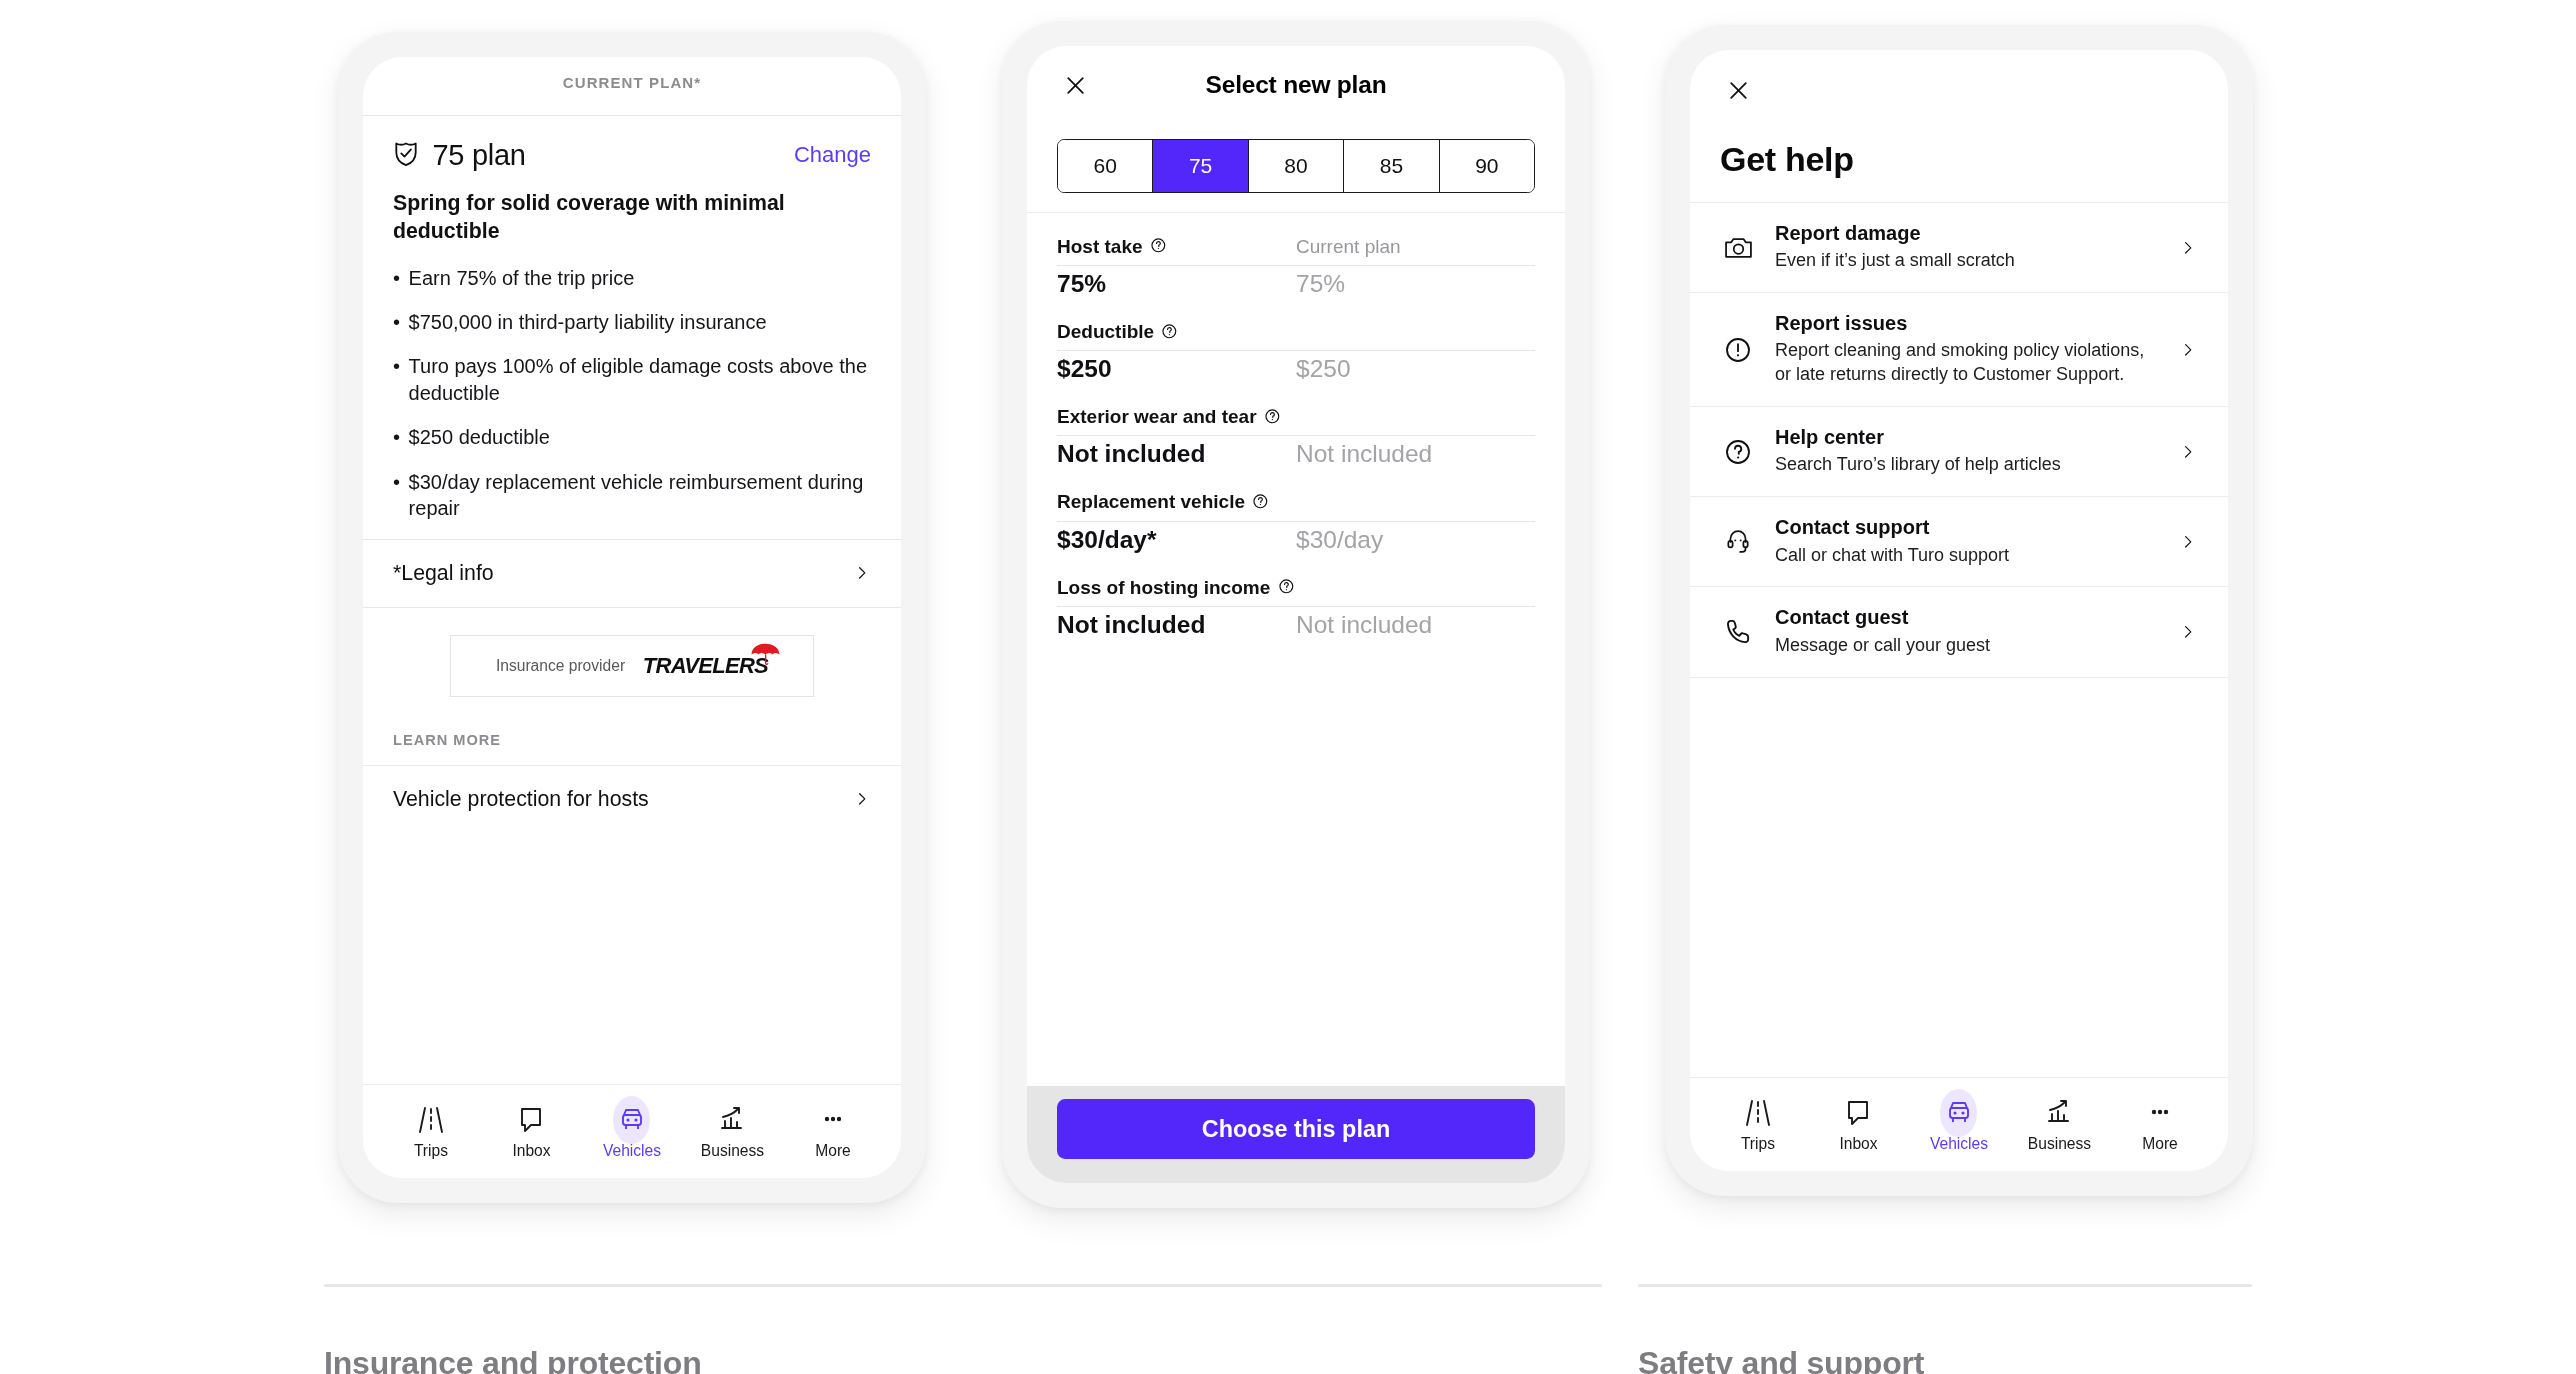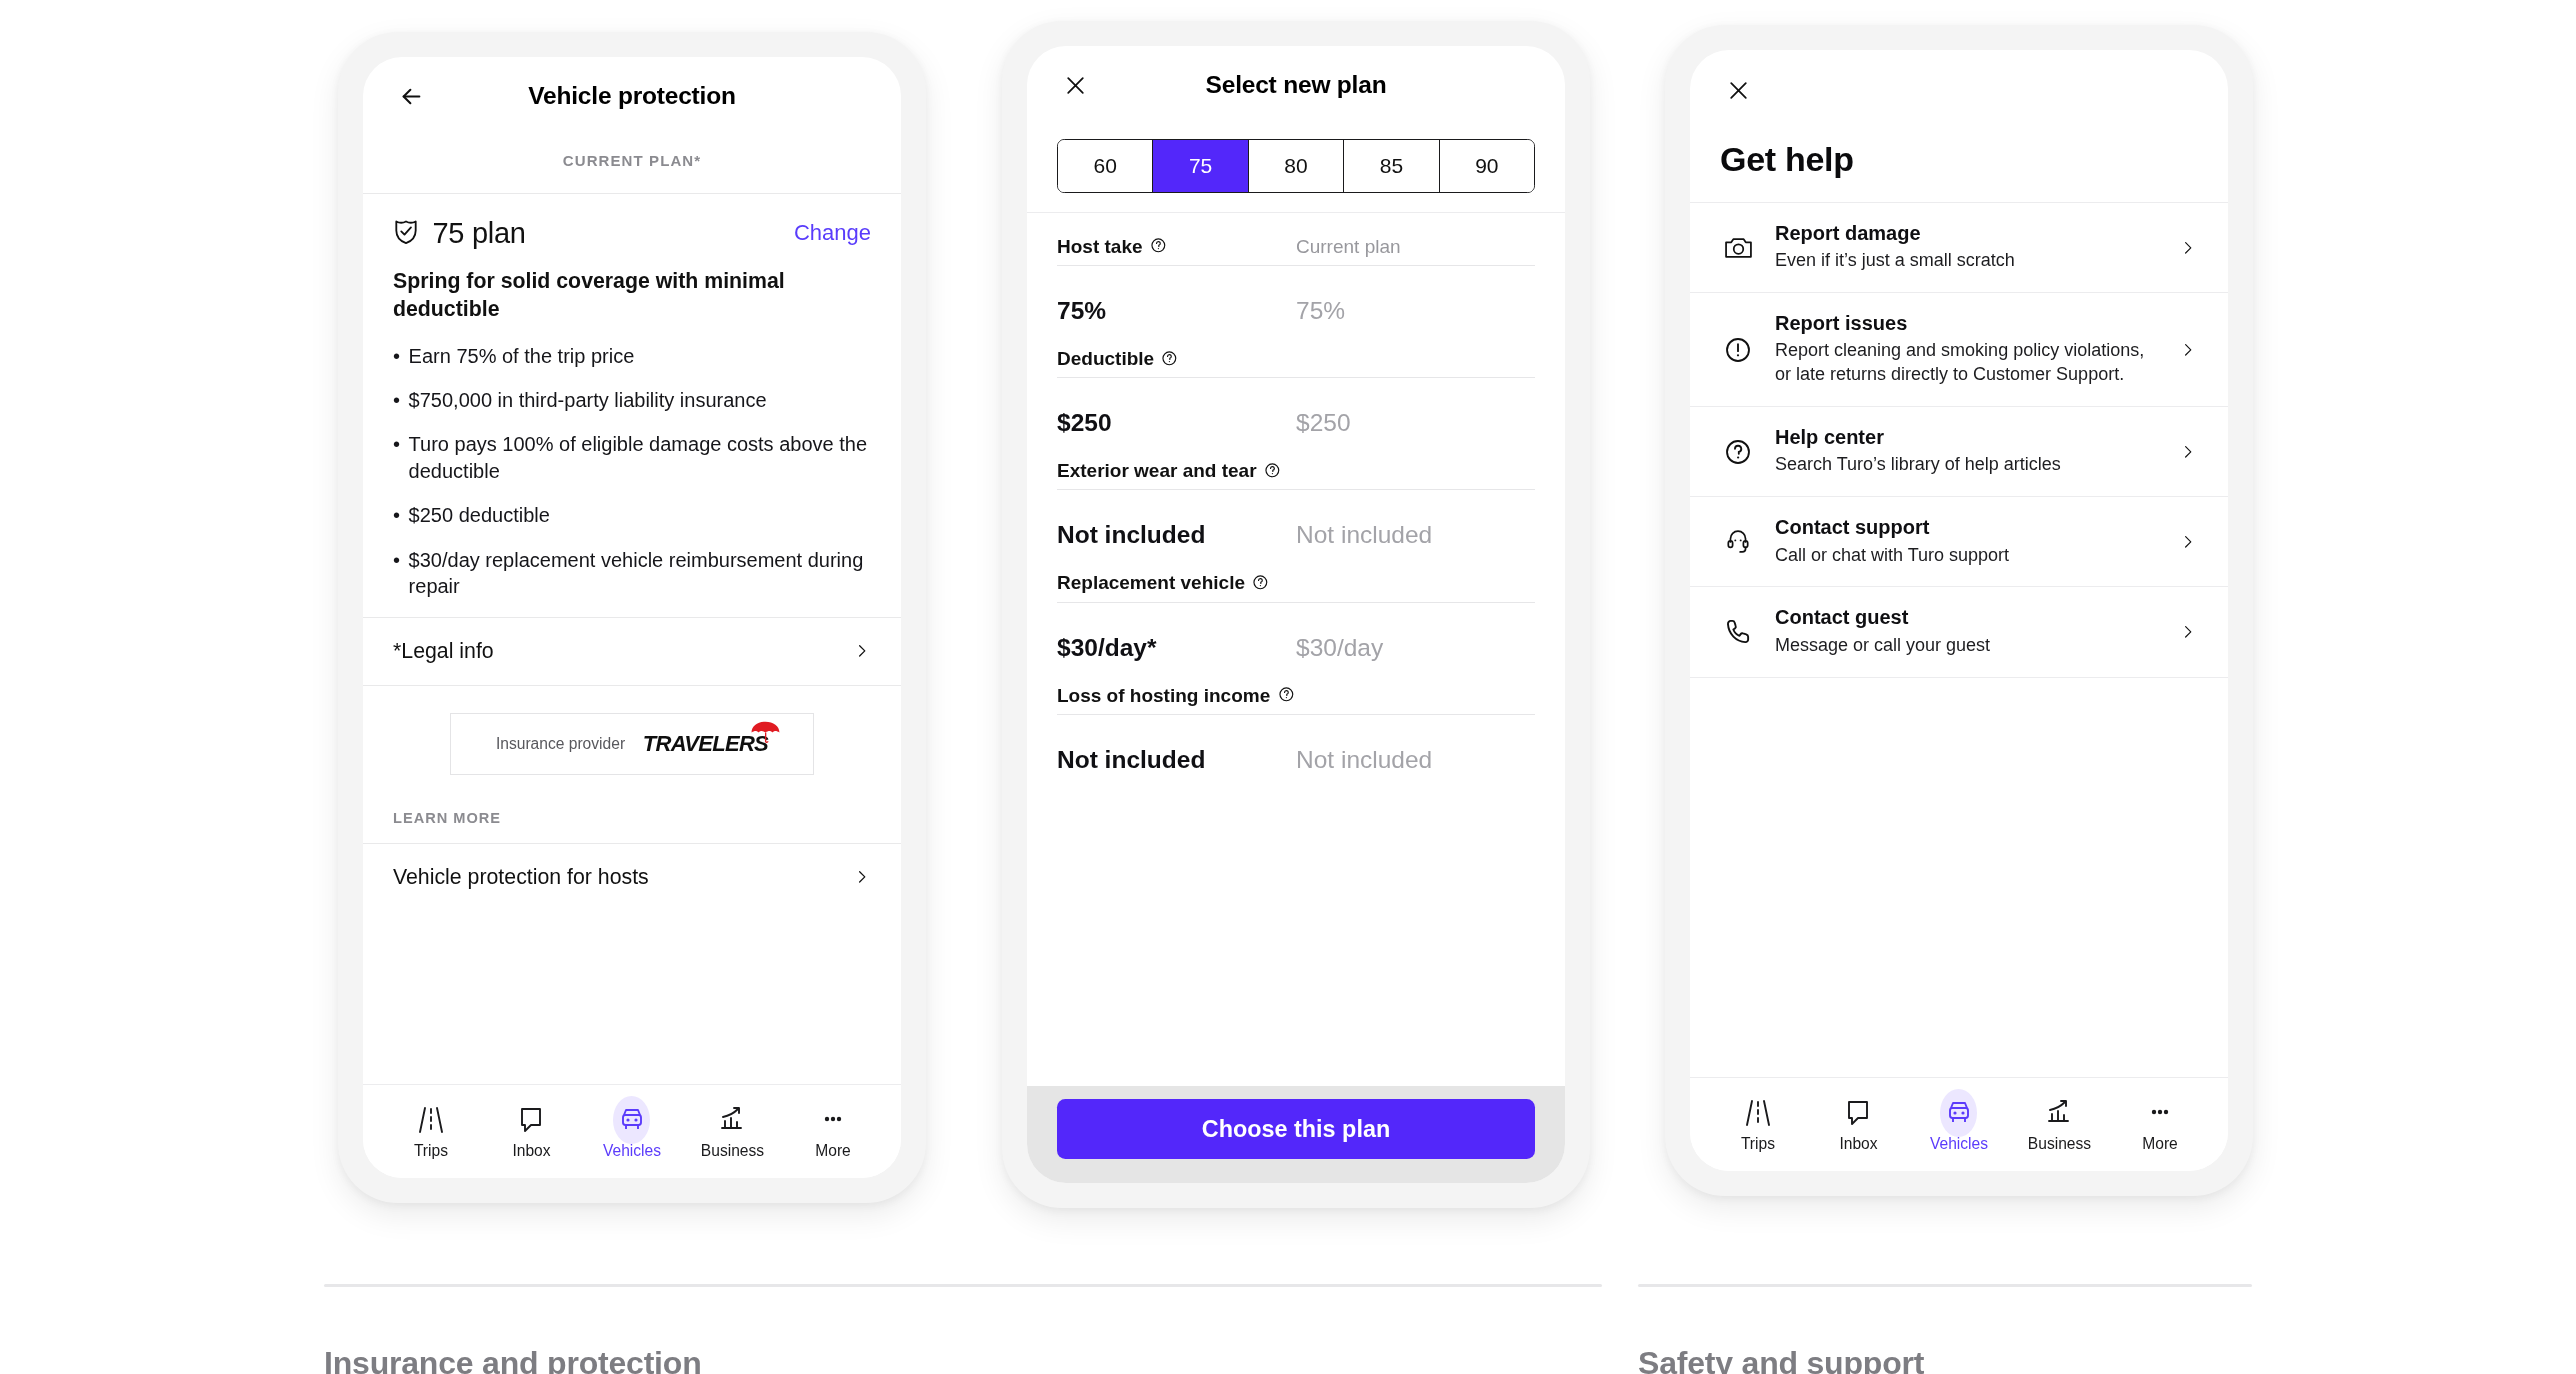--- a/index.html
+++ b/index.html
@@ -137,21 +137,21 @@
     border-top: 1px solid #ececee;
   }
   .p2-block { padding-top: 23px; }
   .p2-head {
     display: flex; align-items: center;
     border-bottom: 1px solid #e6e6e8; padding-bottom: 7.3px;
   }
   .p2-head .h-left { flex: 0 0 50%; display:flex; align-items:center; gap: 7.3px; }
   .p2-head .h-title { font-size: 19px; font-weight: 700; color: #111; }
   .p2-head .h-right { font-size: 19px; color: #98989d; }
-  .p2-vals { display:flex; margin-top: 31px; }
+  .p2-vals { display:flex; margin-top: 4px; }
   .p2-vals .v-new { flex: 0 0 50%; font-size: 24.5px; font-weight: 700; color: #101014; }
   .p2-vals .v-cur { font-size: 24.5px; color: #a3a3a8; }
   .p2-fade {
     position: absolute; left:0; right:0; bottom: 0; height: 36px;
     background: linear-gradient(to bottom, rgba(255,255,255,0), #fff 78%);
     pointer-events: none;
   }
   .p2-footer { padding: 13.5px 30px 24px; background:#e5e5e5; }
   .btn-primary {
     width: 100%; height: 60px; border-radius: 8.3px; border: none;
@@ -181,31 +181,20 @@
   .section-rule { position:absolute; height: 2.6px; background:#e7e7e9; border-radius: 2.1px; }
 </style>
 </head>
 <body>
 
 <div class="canvas">
 
   <div class="phone" id="phone1">
     <div class="screen">
 
-      <div class="appbar">
-        <div class="iconbtn">
-          <span>
-            <svg width="27" height="27" viewBox="0 0 24 24" fill="none" stroke="#111" stroke-width="1.8" stroke-linecap="round" stroke-linejoin="round">
-              <path d="M19 12H5"></path>
-                <path d="M11 18l-6-6 6-6"></path>
-            </svg>
-          </span>
-        </div>
-        <div class="title">Vehicle protection</div>
-      </div>
 
       <div class="p1-current-plan">CURRENT PLAN*</div>
       <div class="divider"></div>
 
       <div class="p1-body">
         <div class="p1-planrow">
           <div class="p1-planleft">
             <span>
               <svg width="26" height="28" viewBox="0 0 24 26" fill="none" stroke="#111" stroke-width="1.7" stroke-linecap="round" stroke-linejoin="round">
                 <path d="M3 3.2c3 1.6 6 1.6 9 0 3 1.6 6 1.6 9 0v8.4C21 18 16.8 21.6 12 23.4 7.2 21.6 3 18 3 11.6V3.2z"></path>

